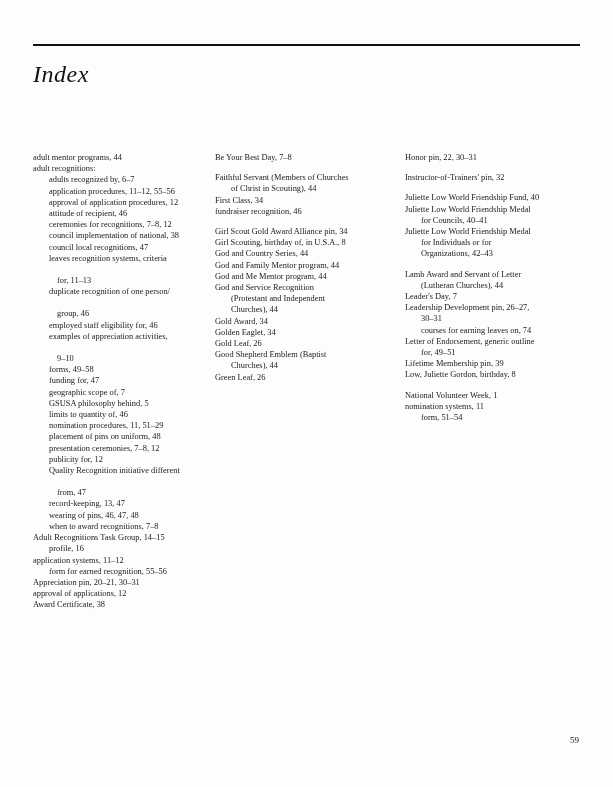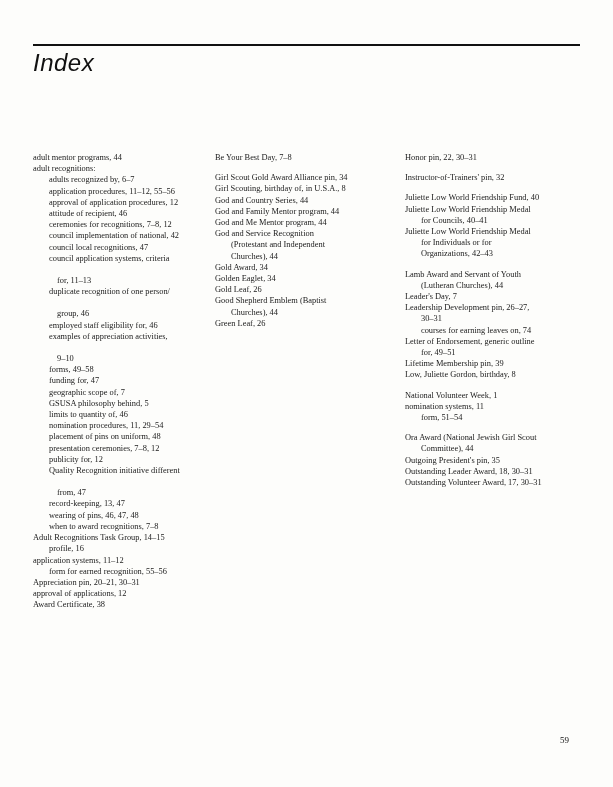--- a/index.html
+++ b/index.html
@@ -24,22 +24,22 @@
     position: absolute;
     left: 33px;
     top: 44px;
     width: 547px;
     height: 2px;
     background: #111;
   }
   .index-title {
     position: absolute;
     left: 33px;
-    top: 49px;
-    font-family: Liberation Sans, sans-serif;
+    top: 61px;
+    font-family: Liberation Serif, serif;
     font-style: italic;
     font-size: 24px;
     letter-spacing: 0.5px;
     color: #111;
   }
   .columns {
     position: absolute;
     left: 33px;
     top: 152px;
     width: 552px;
@@ -72,21 +72,21 @@
     padding-left: 16px;
     text-indent: 0;
   }
   .entry.lvl2 {
     padding-left: 24px;
     text-indent: 0;
     margin-top: 11px;
   }
   .page-number {
     position: absolute;
-    right: 44px;
+    right: 34px;
     top: 735px;
     font-size: 9px;
     color: #111;
   }
 </style>
 </head>
 <body>
 
 <div class="page">
   <div class="top-rule"></div>
@@ -95,35 +95,35 @@
   <div class="columns">
     <div class="col c1">
       <div class="group">
         <div class="entry lvl0">adult mentor programs, 44</div>
         <div class="entry lvl0">adult recognitions:</div>
         <div class="entry lvl1">adults recognized by, 6–7</div>
         <div class="entry lvl1">application procedures, 11–12, 55–56</div>
         <div class="entry lvl1">approval of application procedures, 12</div>
         <div class="entry lvl1">attitude of recipient, 46</div>
         <div class="entry lvl1">ceremonies for recognitions, 7–8, 12</div>
-        <div class="entry lvl1">council implementation of national, 42</div>
+        <div class="entry lvl1">council implementation of national, 38</div>
         <div class="entry lvl1">council local recognitions, 47</div>
-        <div class="entry lvl1">council application systems, criteria</div>
+        <div class="entry lvl1">leaves recognition systems, criteria</div>
         <div class="entry lvl2">for, 11–13</div>
         <div class="entry lvl1">duplicate recognition of one person/</div>
         <div class="entry lvl2">group, 46</div>
         <div class="entry lvl1">employed staff eligibility for, 46</div>
         <div class="entry lvl1">examples of appreciation activities,</div>
         <div class="entry lvl2">9–10</div>
         <div class="entry lvl1">forms, 49–58</div>
         <div class="entry lvl1">funding for, 47</div>
         <div class="entry lvl1">geographic scope of, 7</div>
         <div class="entry lvl1">GSUSA philosophy behind, 5</div>
         <div class="entry lvl1">limits to quantity of, 46</div>
-        <div class="entry lvl1">nomination procedures, 11, 29–54</div>
+        <div class="entry lvl1">nomination procedures, 11, 51–29</div>
         <div class="entry lvl1">placement of pins on uniform, 48</div>
         <div class="entry lvl1">presentation ceremonies, 7–8, 12</div>
         <div class="entry lvl1">publicity for, 12</div>
         <div class="entry lvl1">Quality Recognition initiative different</div>
         <div class="entry lvl2">from, 47</div>
         <div class="entry lvl1">record-keeping, 13, 47</div>
         <div class="entry lvl1">wearing of pins, 46, 47, 48</div>
         <div class="entry lvl1">when to award recognitions, 7–8</div>
         <div class="entry lvl0">Adult Recognitions Task Group, 14–15</div>
         <div class="entry lvl1">profile, 16</div>
@@ -133,20 +133,26 @@
         <div class="entry lvl0">approval of applications, 12</div>
         <div class="entry lvl0">Award Certificate, 38</div>
       </div>
     </div>
 
     <div class="col c2">
       <div class="group">
         <div class="entry lvl0">Be Your Best Day, 7–8</div>
       </div>
       <div class="group">
+        <div class="entry lvl0">Faithful Servant (Members of Churches</div>
+        <div class="entry lvl1">of Christ in Scouting), 44</div>
+        <div class="entry lvl0">First Class, 34</div>
+        <div class="entry lvl0">fundraiser recognition, 46</div>
+      </div>
+      <div class="group">
         <div class="entry lvl0">Girl Scout Gold Award Alliance pin, 34</div>
         <div class="entry lvl0">Girl Scouting, birthday of, in U.S.A., 8</div>
         <div class="entry lvl0">God and Country Series, 44</div>
         <div class="entry lvl0">God and Family Mentor program, 44</div>
         <div class="entry lvl0">God and Me Mentor program, 44</div>
         <div class="entry lvl0">God and Service Recognition</div>
         <div class="entry lvl1">(Protestant and Independent</div>
         <div class="entry lvl1">Churches), 44</div>
         <div class="entry lvl0">Gold Award, 34</div>
         <div class="entry lvl0">Golden Eaglet, 34</div>
@@ -166,40 +172,33 @@
       </div>
       <div class="group">
         <div class="entry lvl0">Juliette Low World Friendship Fund, 40</div>
         <div class="entry lvl0">Juliette Low World Friendship Medal</div>
         <div class="entry lvl1">for Councils, 40–41</div>
         <div class="entry lvl0">Juliette Low World Friendship Medal</div>
         <div class="entry lvl1">for Individuals or for</div>
         <div class="entry lvl1">Organizations, 42–43</div>
       </div>
       <div class="group">
-        <div class="entry lvl0">Lamb Award and Servant of Youth</div>
+        <div class="entry lvl0">Lamb Award and Servant of Letter</div>
         <div class="entry lvl1">(Lutheran Churches), 44</div>
         <div class="entry lvl0">Leader's Day, 7</div>
         <div class="entry lvl0">Leadership Development pin, 26–27,</div>
         <div class="entry lvl1">30–31</div>
         <div class="entry lvl1">courses for earning leaves on, 74</div>
         <div class="entry lvl0">Letter of Endorsement, generic outline</div>
         <div class="entry lvl1">for, 49–51</div>
         <div class="entry lvl0">Lifetime Membership pin, 39</div>
         <div class="entry lvl0">Low, Juliette Gordon, birthday, 8</div>
       </div>
       <div class="group">
         <div class="entry lvl0">National Volunteer Week, 1</div>
         <div class="entry lvl0">nomination systems, 11</div>
         <div class="entry lvl1">form, 51–54</div>
       </div>
-      <div class="group">
-        <div class="entry lvl0">Ora Award (National Jewish Girl Scout</div>
-        <div class="entry lvl1">Committee), 44</div>
-        <div class="entry lvl0">Outgoing President's pin, 35</div>
-        <div class="entry lvl0">Outstanding Leader Award, 18, 30–31</div>
-        <div class="entry lvl0">Outstanding Volunteer Award, 17, 30–31</div>
-      </div>
     </div>
   </div>
 
   <div class="page-number">59</div>
 </div>
 
 </body></html>

